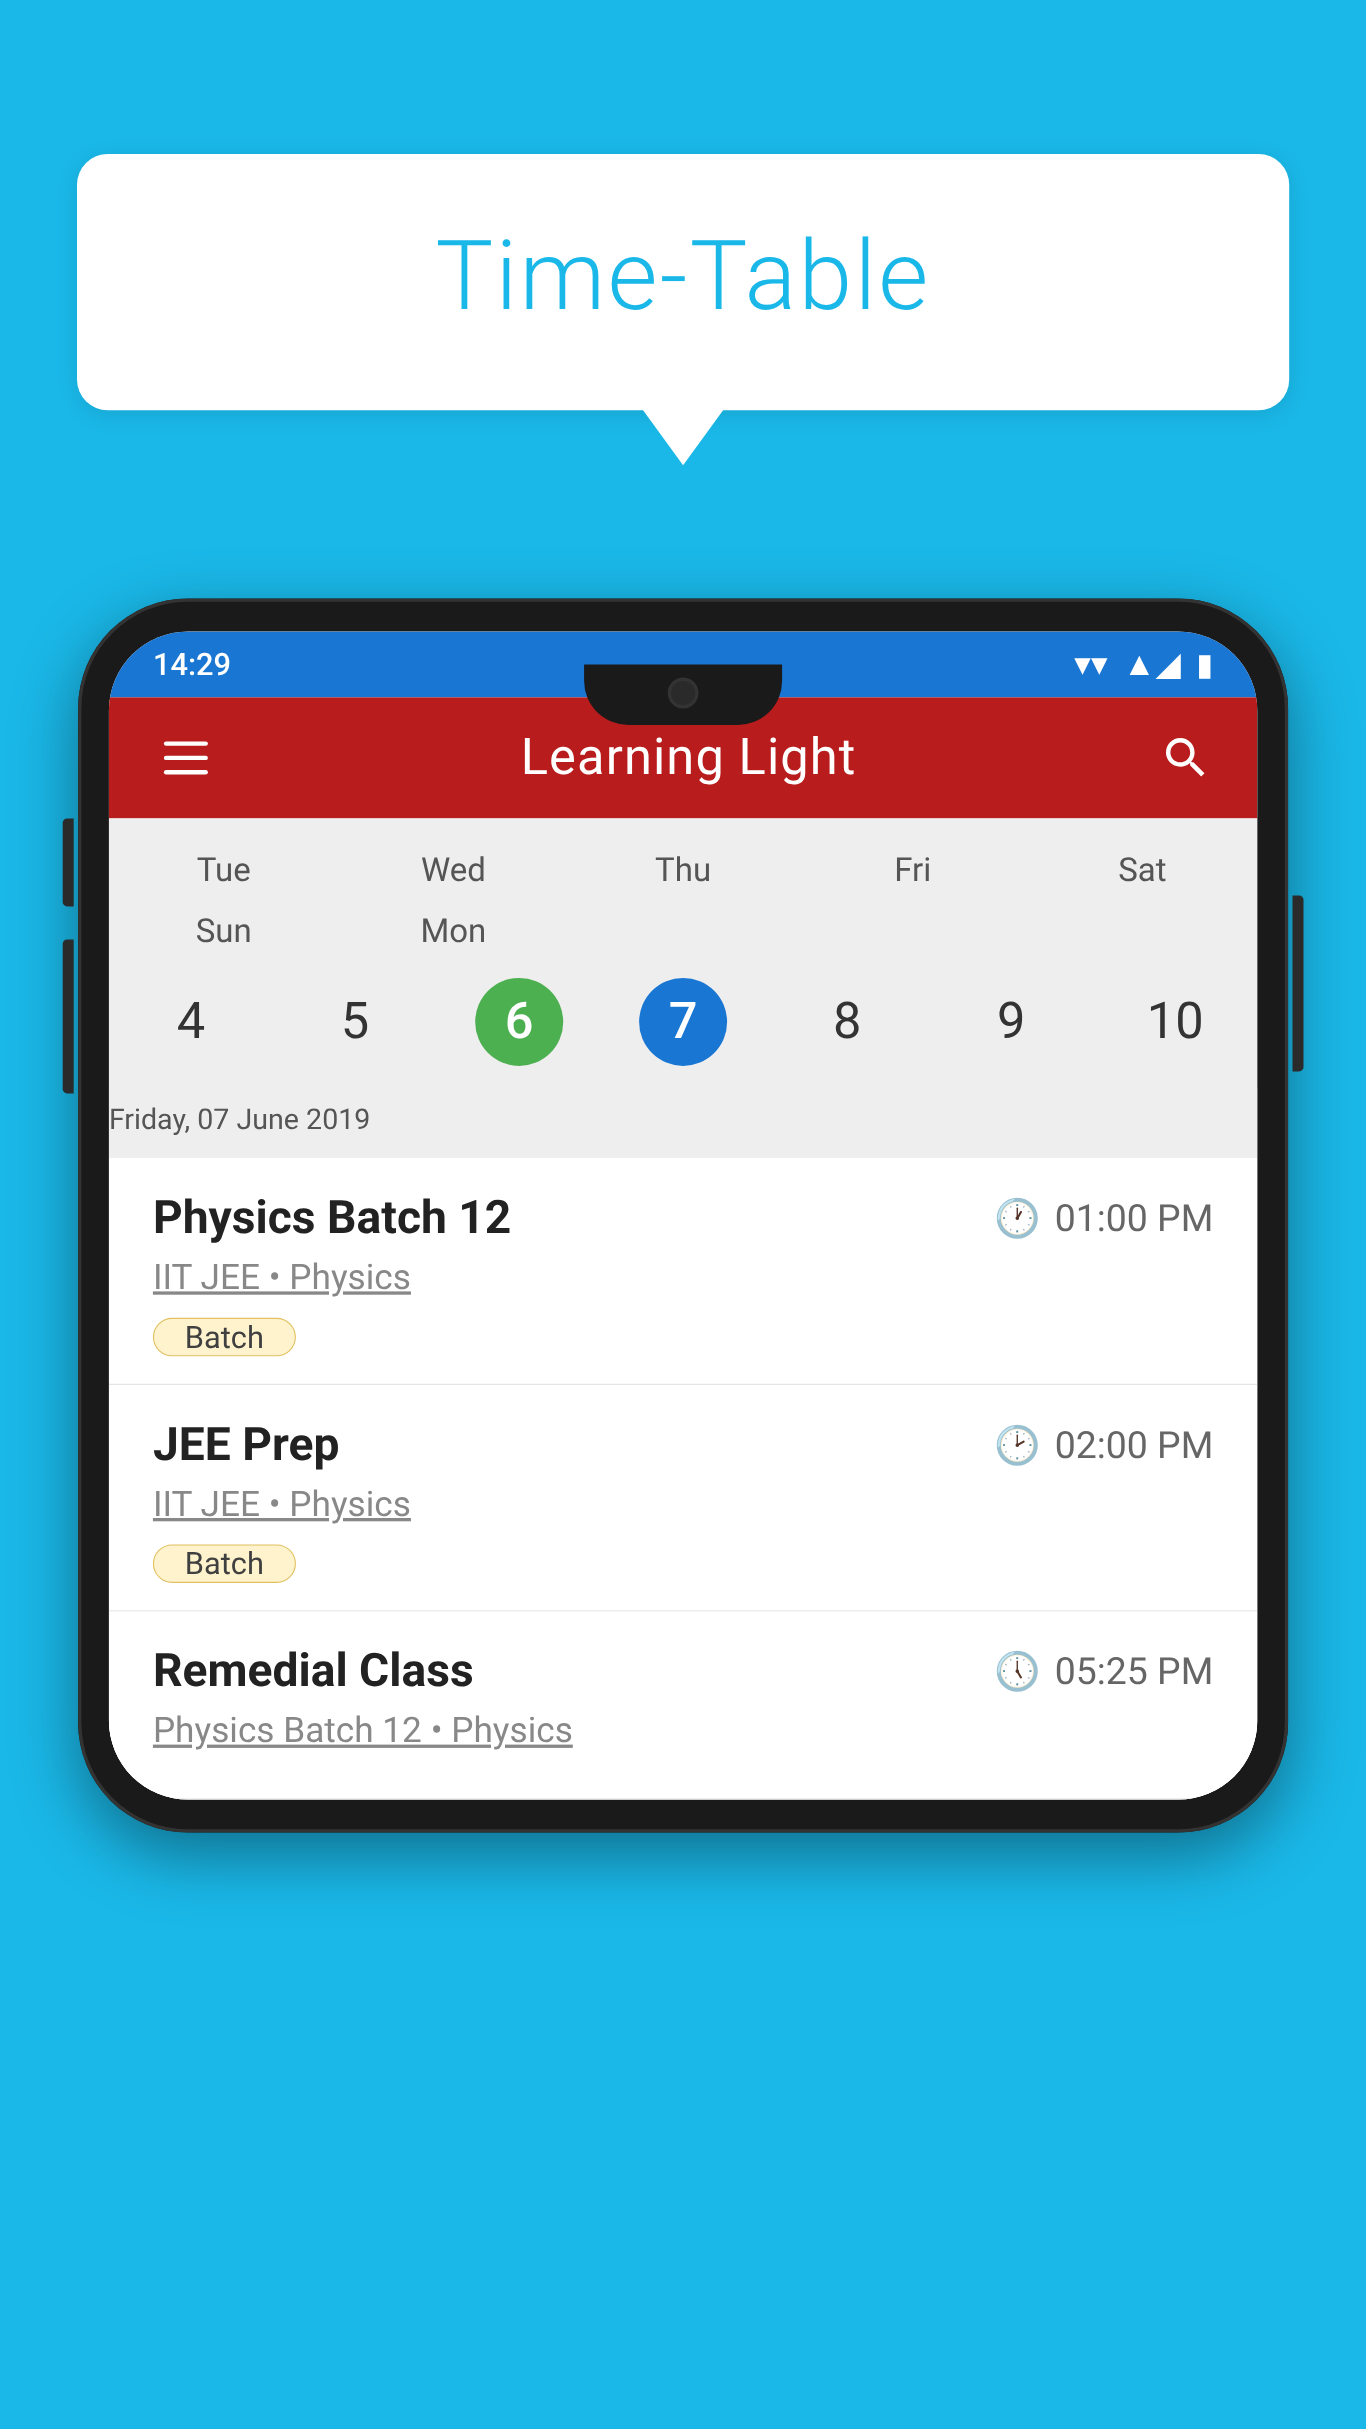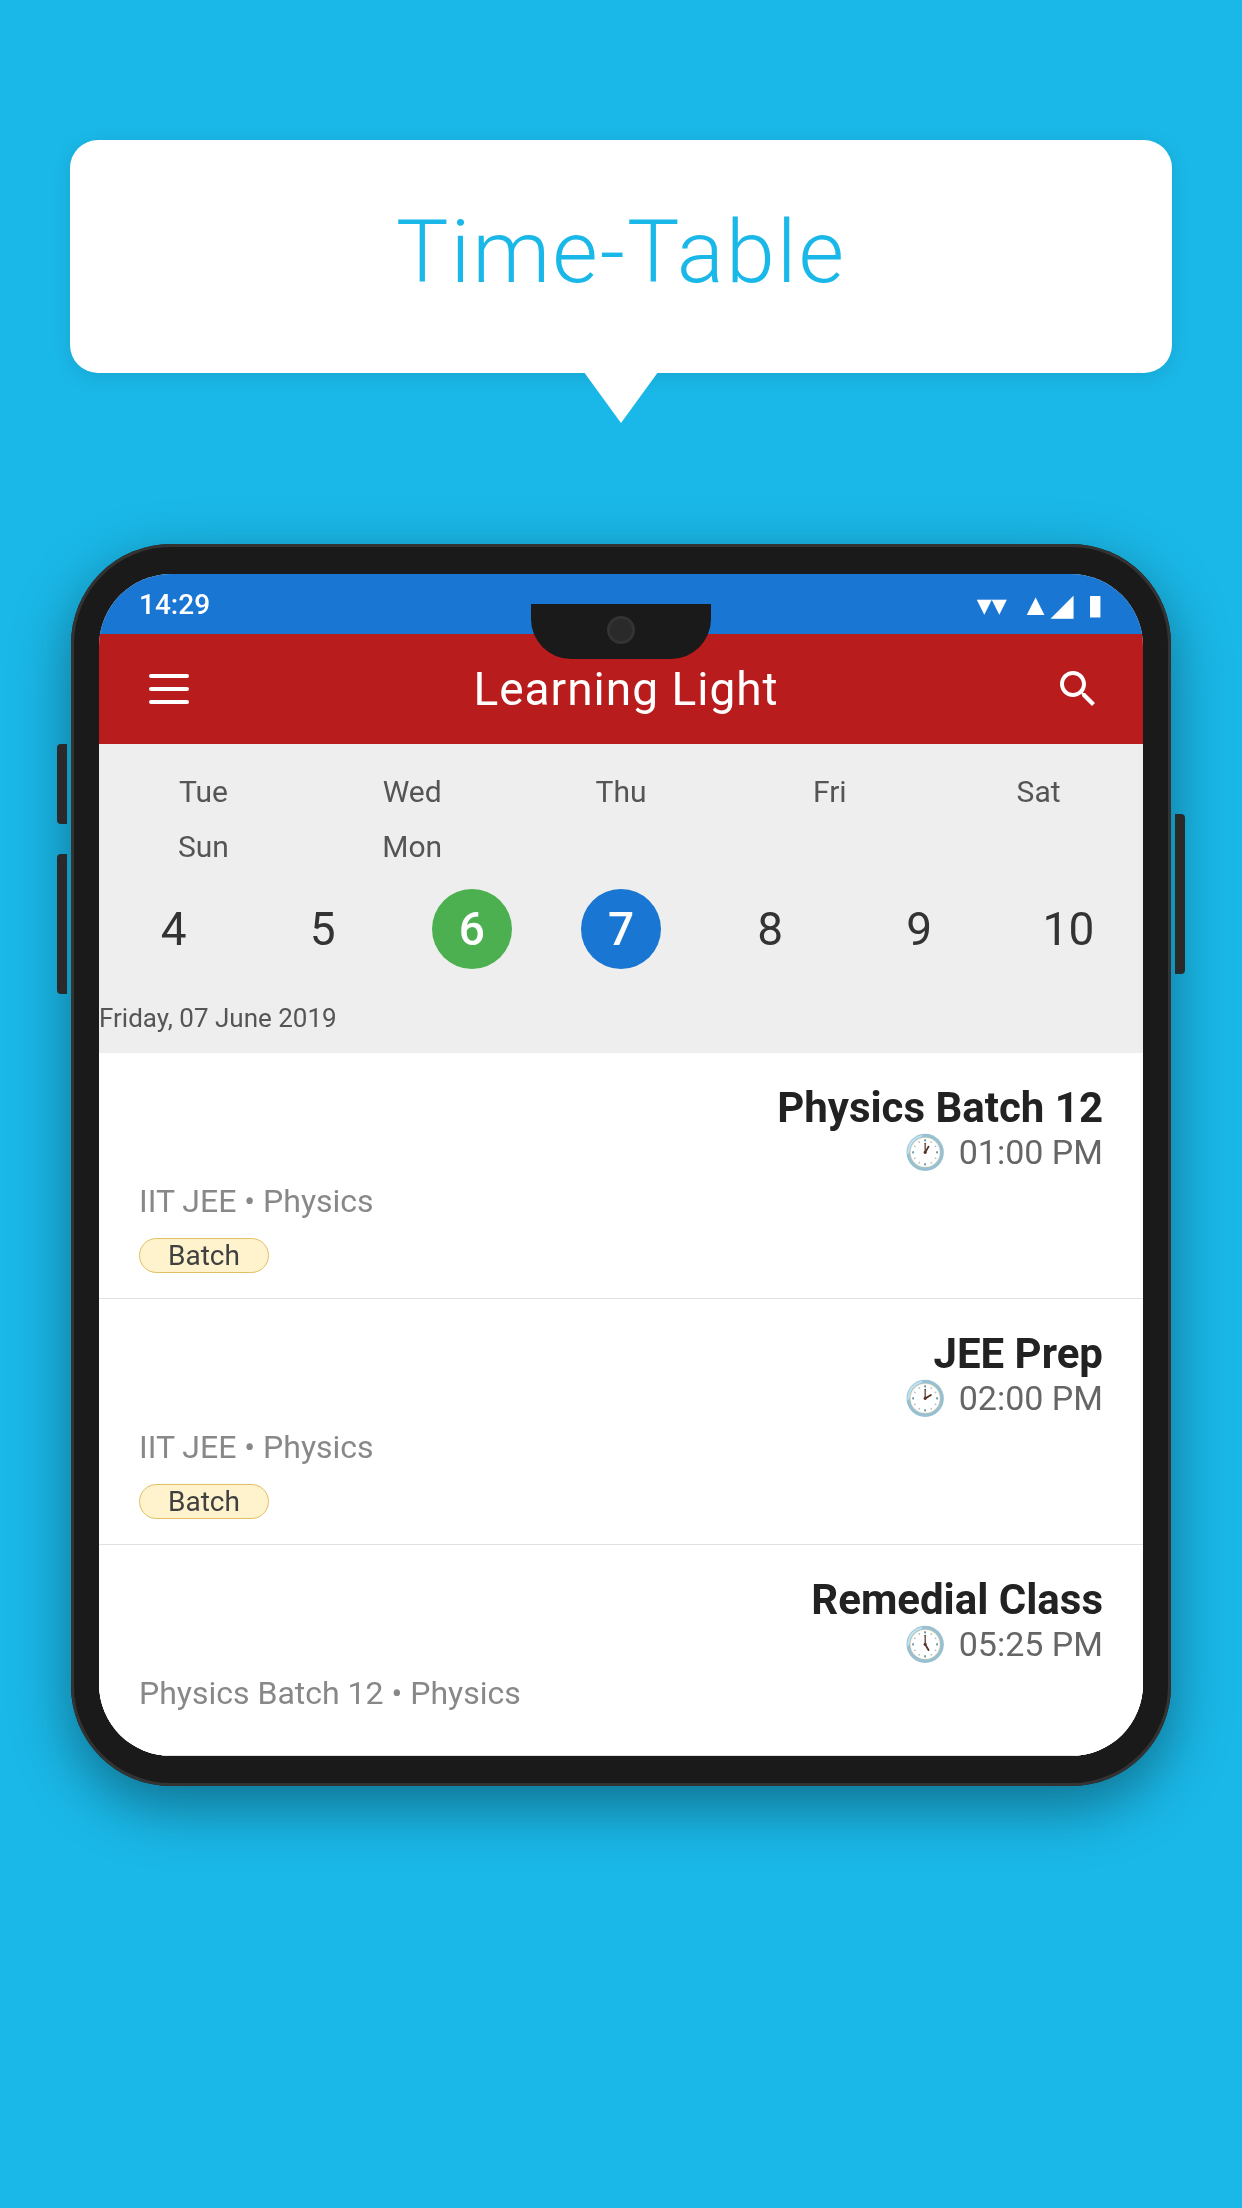--- a/index.html
+++ b/index.html
@@ -274,43 +274,43 @@
 
     .schedule-item {
       background: white;
       padding: 30px 40px 25px;
       border-bottom: 1px solid #e0e0e0;
     }
 
     .schedule-item-header {
       display: flex;
       justify-content: space-between;
-      align-items: flex-end;
+      align-items: center;
       margin-bottom: 10px;
-      flex-direction: column;
     }
 
     .schedule-item-name {
       font-size: 42px;
       font-weight: 700;
       color: #222;
     }
 
     .schedule-item-time {
       display: flex;
       align-items: center;
       gap: 12px;
       color: #666;
       font-size: 34px;
     }
 
     .schedule-item-sub {
       font-size: 32px;
       color: #888;
       margin-bottom: 18px;
+      text-decoration: underline;
     }
 
     .batch-tag {
       display: inline-block;
       background: #fff3cd;
       color: #404040;
       border: 1.5px solid #e0c060;
       border-radius: 30px;
       padding: 0 28px;
       font-size: 28px;

